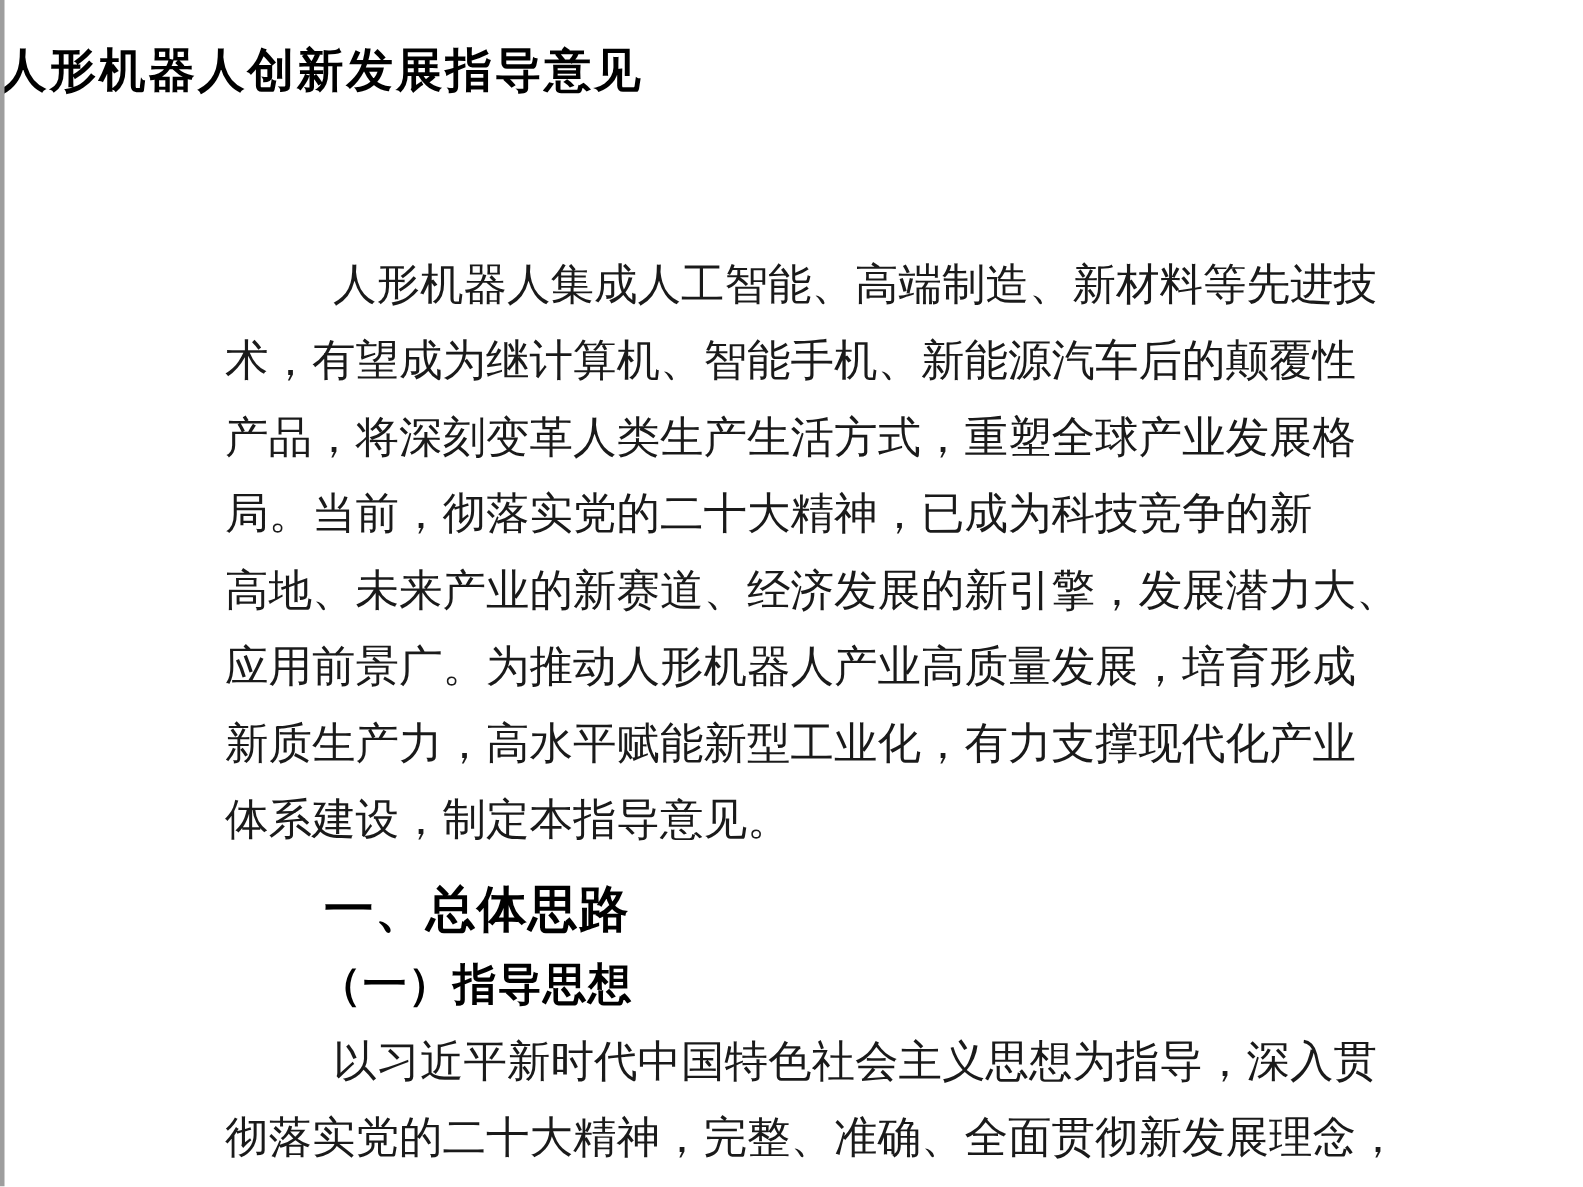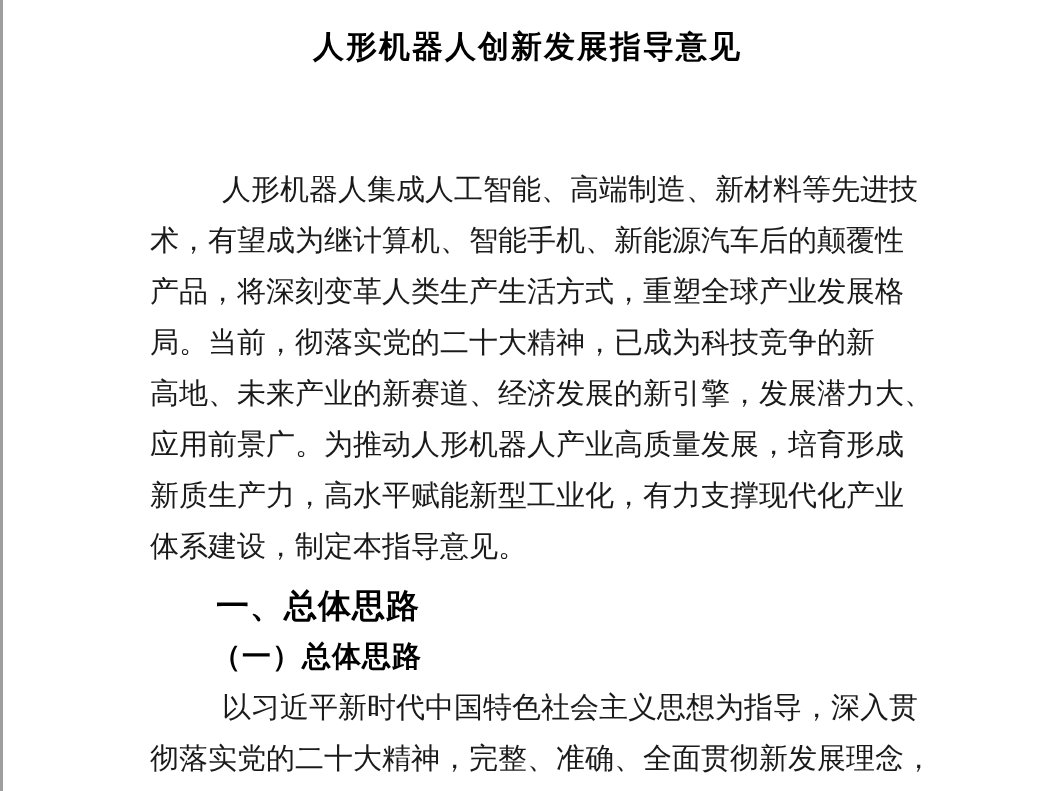--- a/index.html
+++ b/index.html
@@ -17,21 +17,21 @@
   }
   .left-border {
     position: absolute;
     left: 0; top: 0; bottom: 0;
     width: 3px;
     background: #9e9e9e;
   }
   .doc-title {
     padding-top: 26px;
     height: 62px;
-    text-align: center;
+    text-align: left;
     font-size: 31px;
     font-weight: 700;
     letter-spacing: 2px;
     color: #000000;
     font-family: "DejaVu Serif", serif;
   }
   .content {
     margin-top: 102px; 
     padding-left: 150px;
     padding-right: 150px;
@@ -88,21 +88,21 @@
       <div class="line">产品，将深刻变革人类生产生活方式，重塑全球产业发展格</div>
       <div class="line">局。当前，彻落实党的二十大精神，已成为科技竞争的新</div>
       <div class="line">高地、未来产业的新赛道、经济发展的新引擎，发展潜力大、</div>
       <div class="line">应用前景广。为推动人形机器人产业高质量发展，培育形成</div>
       <div class="line">新质生产力，高水平赋能新型工业化，有力支撑现代化产业</div>
       <div class="line">体系建设，制定本指导意见。</div>
     </div>
 
     <div class="h1-line">一、总体思路</div>
 
-    <div class="h2-line">（一）总体思路</div>
+    <div class="h2-line">（一）指导思想</div>
 
     <div>
       <div class="line indent">以习近平新时代中国特色社会主义思想为指导，深入贯</div>
       <div class="line">彻落实党的二十大精神，完整、准确、全面贯彻新发展理念，</div>
     </div>
 
   </div>
 </div>
 
 </body></html>

